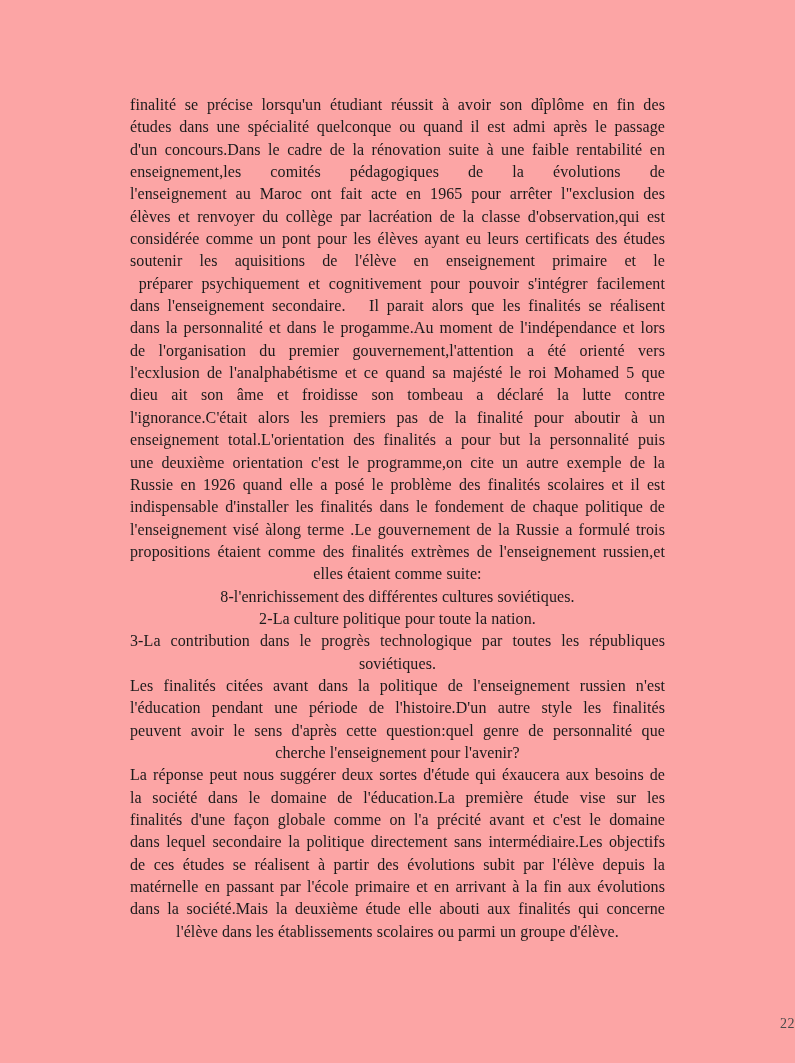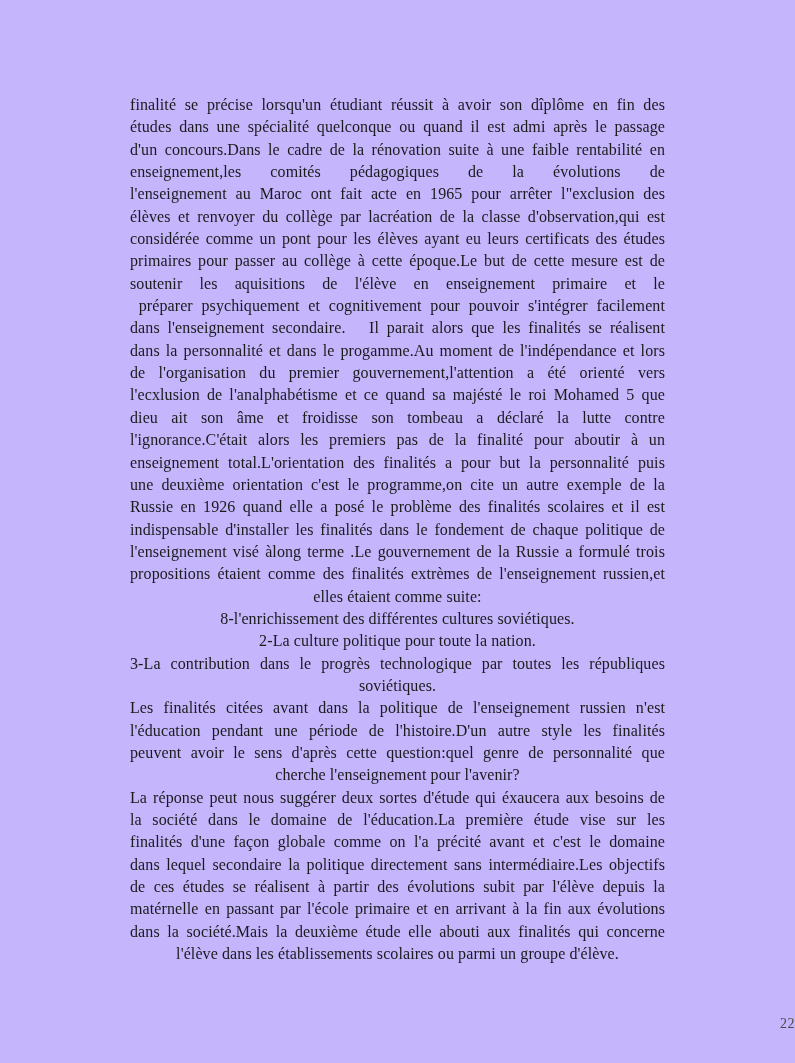--- a/index.html
+++ b/index.html
@@ -4,21 +4,21 @@
 <style>
   html, body {
     margin: 0;
     padding: 0;
     background: #ffffff;
   }
   .page {
     position: relative;
     width: 795px;
     height: 1063px;
-    background: #c4b5fd;
+    background: #fca5a5;
     overflow: hidden;
     font-family: "Liberation Serif", "DejaVu Serif", serif;
   }
   .text-block {
     position: absolute;
     left: 130px;
     top: 94px;
     width: 535px;
     color: #1b1b1b;
     font-size: 16px;
@@ -49,21 +49,20 @@
 
 <div class="page">
   <div class="text-block">
       <div class="line j">finalité se précise lorsqu'un étudiant réussit à avoir son dîplôme en fin des</div>
       <div class="line j">études dans une spécialité quelconque ou quand il est admi après le passage</div>
       <div class="line j">d'un concours.Dans le cadre de la rénovation suite à une faible rentabilité en</div>
       <div class="line j">enseignement,les comités pédagogiques de la évolutions de</div>
       <div class="line j">l'enseignement au Maroc ont fait acte en 1965 pour arrêter l"exclusion des</div>
       <div class="line j">élèves et renvoyer du collège par lacréation de la classe d'observation,qui est</div>
       <div class="line j">considérée comme un pont pour les élèves ayant eu leurs certificats des études</div>
-      <div class="line j">primaires pour passer au collège à cette époque.Le but de cette mesure est de</div>
       <div class="line j">soutenir les aquisitions de l'élève en enseignement primaire et le</div>
       <div class="line j">&nbsp;préparer psychiquement et cognitivement pour pouvoir s'intégrer facilement</div>
       <div class="line j">dans l'enseignement secondaire.&nbsp;&nbsp; Il parait alors que les finalités se réalisent</div>
       <div class="line j">dans la personnalité et dans le progamme.Au moment de l'indépendance et lors</div>
       <div class="line j">de l'organisation du premier gouvernement,l'attention a été orienté vers</div>
       <div class="line j">l'ecxlusion de l'analphabétisme et ce quand sa majésté le roi Mohamed 5 que</div>
       <div class="line j">dieu ait son âme et froidisse son tombeau a déclaré la lutte contre</div>
       <div class="line j">l'ignorance.C'était alors les premiers pas de la finalité pour aboutir à un</div>
       <div class="line j">enseignement total.L'orientation des finalités a pour but la personnalité puis</div>
       <div class="line j">une deuxième orientation c'est le programme,on cite un autre exemple de la</div>

